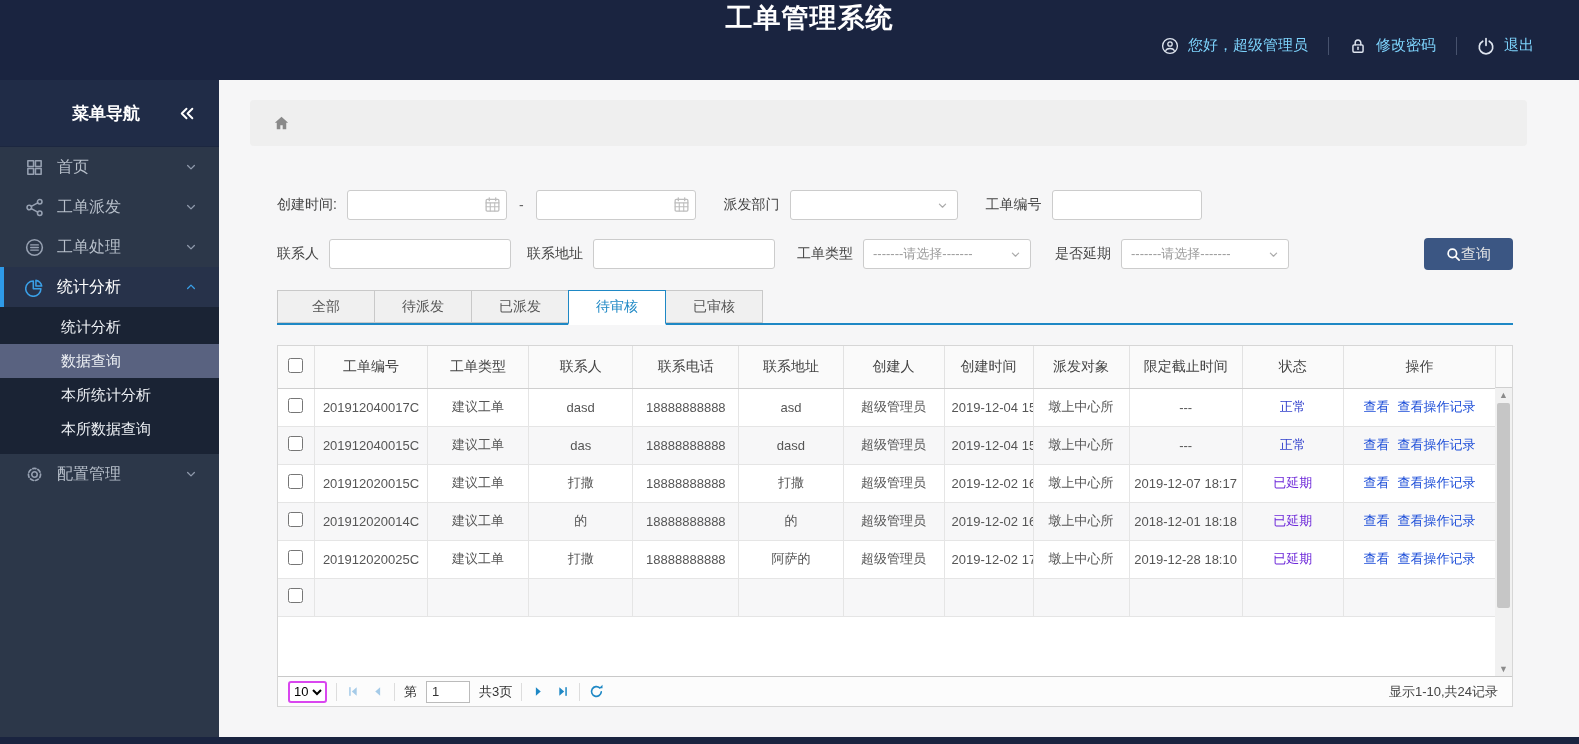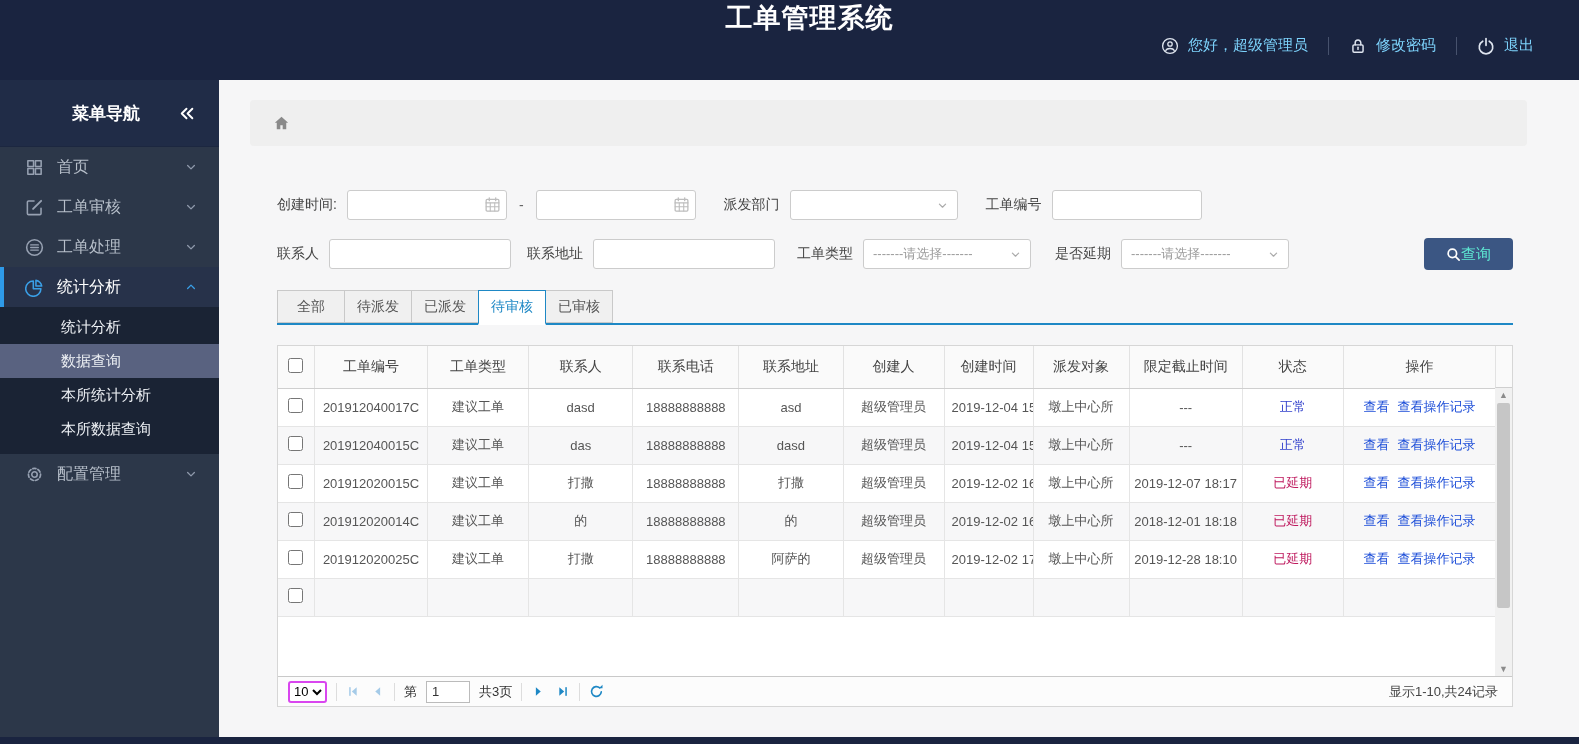--- a/index.html
+++ b/index.html
@@ -41,42 +41,42 @@
   .flabel { margin-right:10px; white-space:nowrap; }
   .inp { height:30px; border:1px solid #ccc; border-radius:3px; background:#fff; padding:0 8px; font-size:13px; color:#333; outline:none; font-family:inherit; }
   .date-wrap { position:relative; }
   .date-wrap .inp { width:160px; padding-right:28px; }
   .cal-icon { position:absolute; right:6px; top:6px; width:17px; height:17px; color:#bdbdbd; }
   .rsep { margin:0 12px; color:#666; }
   .gap { width:28px; flex:none; }
   .sel { width:168px; height:30px; border:1px solid #ccc; border-radius:3px; background:#fff; display:flex; align-items:center; justify-content:space-between; padding:0 9px; color:#9a9a9a; font-size:13px; cursor:pointer; }
   .sel-chev { width:11px; height:11px; color:#aaa; flex:none; }
   .txt-inp { width:150px; }
-  .search-btn { margin-left:auto; width:89px; height:32px; background:#3b5683; border:none; border-radius:4px; color:#5eead4; font-size:15px; display:flex; align-items:center; justify-content:center; cursor:pointer; font-family:inherit; }
+  .search-btn { margin-left:auto; width:89px; height:32px; background:#3b5683; border:none; border-radius:4px; color:#e5e5e5; font-size:15px; display:flex; align-items:center; justify-content:center; cursor:pointer; font-family:inherit; }
   .search-icon { width:15px; height:15px; color:#fff; }
 
   
   .tabs { margin-top:20px; display:flex; border-bottom:2px solid #1e88c5; }
-  .tab { width:68px; height:33px; display:flex; align-items:center; justify-content:center; font-size:14px; color:#555; background:#f0f0f0; border:1px solid #c9c9c9; margin-right:-1px; cursor:pointer; position:relative; }
+  .tab { width:98px; height:33px; display:flex; align-items:center; justify-content:center; font-size:14px; color:#555; background:#f0f0f0; border:1px solid #c9c9c9; margin-right:-1px; cursor:pointer; position:relative; }
   .tab.active { background:#fff; color:#1e88c5; border:1px solid #1e88c5; border-bottom:2px solid #fff; margin-bottom:-2px; height:35px; z-index:2; }
 
   
   .tbl-block { margin-top:20px; background:#fff; border:1px solid #d6d6d6; }
   .tbl-flex { display:flex; }
   .tbl-main { flex:1; overflow:hidden; height:330px; }
   table { width:100%; border-collapse:collapse; table-layout:fixed; }
   th { height:42px; background:#fafafa; font-size:14px; color:#444; font-weight:normal; border-bottom:1px solid #cfcfcf; border-right:1px solid #e2e2e2; }
   th:last-child { border-right:none; }
   td { height:38px; border-bottom:1px solid #e5e5e5; border-right:1px solid #e5e5e5; font-size:13px; color:#555; text-align:center; overflow:hidden; white-space:nowrap; }
   td:last-child { border-right:none; }
   tbody tr:nth-child(even) td { background:#f7f7f8; }
   td.clip { text-overflow:clip; text-align:left; padding-left:7px; }
   .row-check { width:15px; height:15px; cursor:pointer; }
   .status-normal { color:#3342cc; }
-  .status-delayed { color:#be185d; }
+  .status-delayed { color:#6d28d9; }
   .op-link { color:#1d4ed8; cursor:pointer; margin:0 4px; text-decoration:none; }
 
   
   .vscroll { width:17px; flex:none; display:flex; flex-direction:column; }
   .vs-spacer { height:42px; background:#fafafa; border-bottom:1px solid #cfcfcf; border-left:1px solid #e2e2e2; }
   .vs-track { flex:1; background:#f1f1f1; position:relative; }
   .vs-arrow { position:absolute; left:0; width:17px; height:14px; display:flex; align-items:center; justify-content:center; color:#8b8b8b; font-size:9px; cursor:pointer; }
   .vs-up { top:0; } .vs-down { bottom:0; }
   .vs-thumb { position:absolute; top:15px; left:2px; width:13px; height:205px; background:#c6c6c6; border-radius:2px; cursor:pointer; }
 
@@ -154,25 +154,28 @@
         <span>首页</span>
         <span class="chev">
           <svg viewBox="0 0 16 16">
             <polyline points="3.5,6 8,10.5 12.5,6" stroke="currentColor" fill="none" stroke-linecap="round" stroke-linejoin="round" stroke-width="1.7"></polyline>
           </svg>
         </span>
       </div>
       <div class="menu-item">
         <span class="mi-icon">
           <svg viewBox="0 0 16 16">
-            <path d="M13.5 8.6V13a1 1 0 0 1-1 1H3a1 1 0 0 1-1-1V3.5a1 1 0 0 1 1-1h4.6" stroke="currentColor" fill="none" stroke-linecap="round" stroke-linejoin="round" stroke-width="1.3"></path>
-            <path d="M6.8 9.2 13.6 2.4" stroke="currentColor" fill="none" stroke-linecap="round" stroke-linejoin="round" stroke-width="1.6"></path>
-          </svg>
-        </span>
-        <span>工单审核</span>
+            <circle cx="12.4" cy="3.2" r="1.9" stroke="currentColor" fill="none" stroke-linecap="round" stroke-linejoin="round" stroke-width="1.3"></circle>
+            <circle cx="3.6" cy="8" r="1.9" stroke="currentColor" fill="none" stroke-linecap="round" stroke-linejoin="round" stroke-width="1.3"></circle>
+            <circle cx="12.4" cy="12.8" r="1.9" stroke="currentColor" fill="none" stroke-linecap="round" stroke-linejoin="round" stroke-width="1.3"></circle>
+            <line x1="5.3" y1="7.1" x2="10.7" y2="4.1" stroke="currentColor" fill="none" stroke-linecap="round" stroke-linejoin="round" stroke-width="1.3"></line>
+            <line x1="5.3" y1="8.9" x2="10.7" y2="11.9" stroke="currentColor" fill="none" stroke-linecap="round" stroke-linejoin="round" stroke-width="1.3"></line>
+          </svg>
+        </span>
+        <span>工单派发</span>
         <span class="chev">
           <svg viewBox="0 0 16 16">
             <polyline points="3.5,6 8,10.5 12.5,6" stroke="currentColor" fill="none" stroke-linecap="round" stroke-linejoin="round" stroke-width="1.7"></polyline>
           </svg>
         </span>
       </div>
       <div class="menu-item">
         <span class="mi-icon">
           <svg viewBox="0 0 16 16">
             <circle cx="8" cy="8" r="6.6" stroke="currentColor" fill="none" stroke-linecap="round" stroke-linejoin="round" stroke-width="1.3"></circle>

